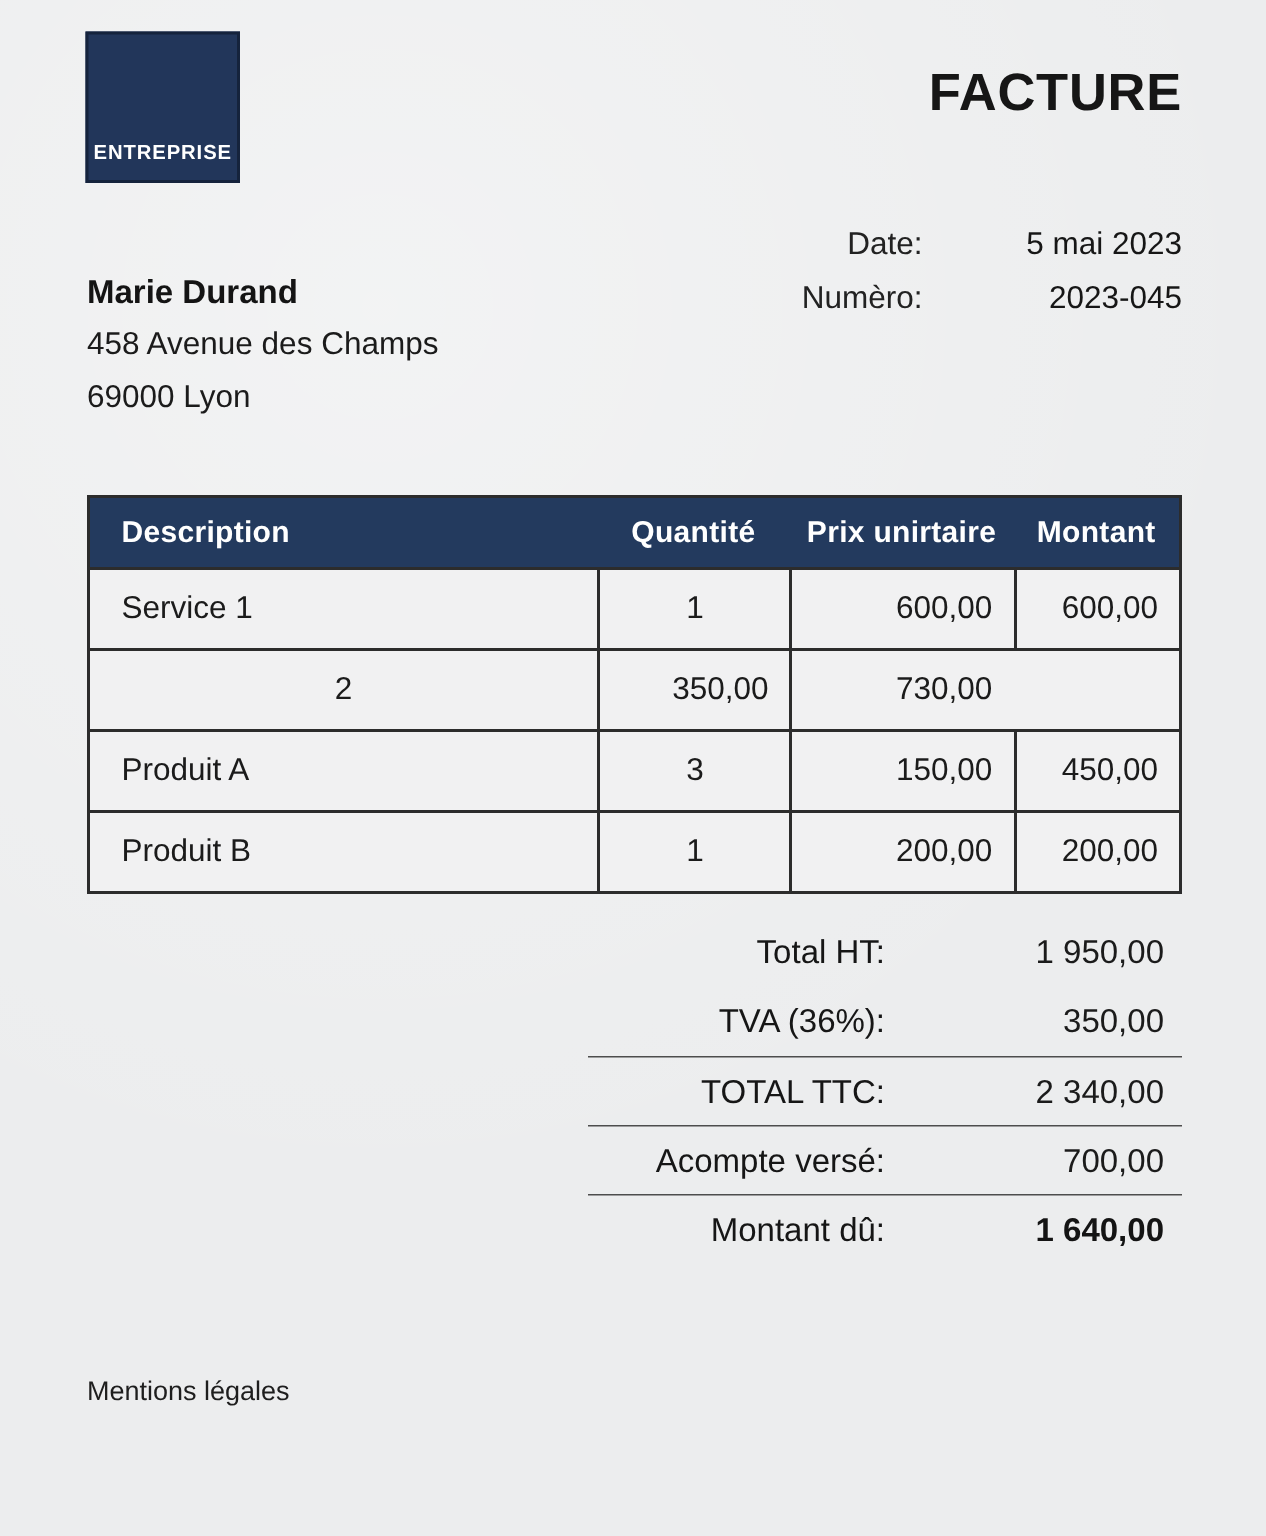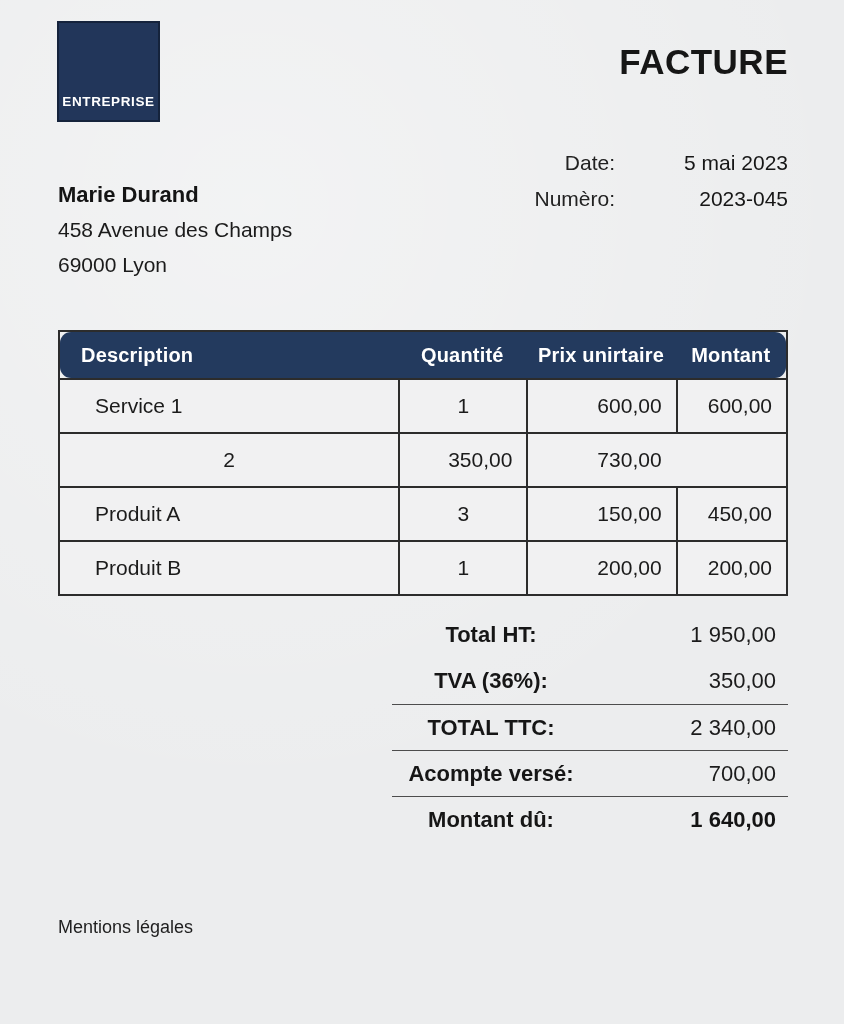--- a/index.html
+++ b/index.html
@@ -76,21 +76,20 @@
     left: 58px; top: 330px;
     width: 730px;
     border: 2px solid #2c2c2c;
   }
   .t-head {
     display: grid;
     grid-template-columns: 340fr 129fr 150fr 111fr;
     background: #233a5e;
     height: 46px;
     align-items: center;
-    border-radius: 11px;
   }
   .t-head > div {
     color: #ffffff;
     font-weight: bold;
     font-size: 20px;
     text-align: center;
     letter-spacing: 0.2px;
   }
   .t-head > div:first-child { text-align: left; padding-left: 21px; }
   .t-row {
@@ -101,41 +100,41 @@
     background: #f1f1f2;
     border-top: 2px solid #2c2c2c;
   }
   .t-row > div {
     font-size: 21px;
     height: 100%;
     display: flex;
     align-items: center;
   }
   .t-row > div + div { border-left: 2px solid #2c2c2c; }
-  .cell-desc { justify-content: flex-start; padding-left: 35px; }
+  .cell-desc { justify-content: flex-start; padding-left: 21px; }
   .cell-qty  { justify-content: center; }
   .cell-num  { justify-content: flex-end; padding-right: 14px; }
 
   
   .totals {
     position: absolute;
     right: 56px; top: 612px;
     width: 396px;
   }
   .tot-row {
     display: flex;
     align-items: center;
     height: 46px;
     font-size: 22px;
   }
   .tot-row.ruled { border-top: 1.5px solid #4d4d4d; }
   .tot-label {
     flex: 1;
-    text-align: center;
-    font-weight: bold;
+    text-align: right;
+    font-weight: normal;
     color: #161616;
   }
   .tot-value {
     width: 198px;
     text-align: right;
     padding-right: 12px;
     color: #1b1b1b;
   }
   .tot-row.grand .tot-value { font-weight: bold; color: #141414; }
 

